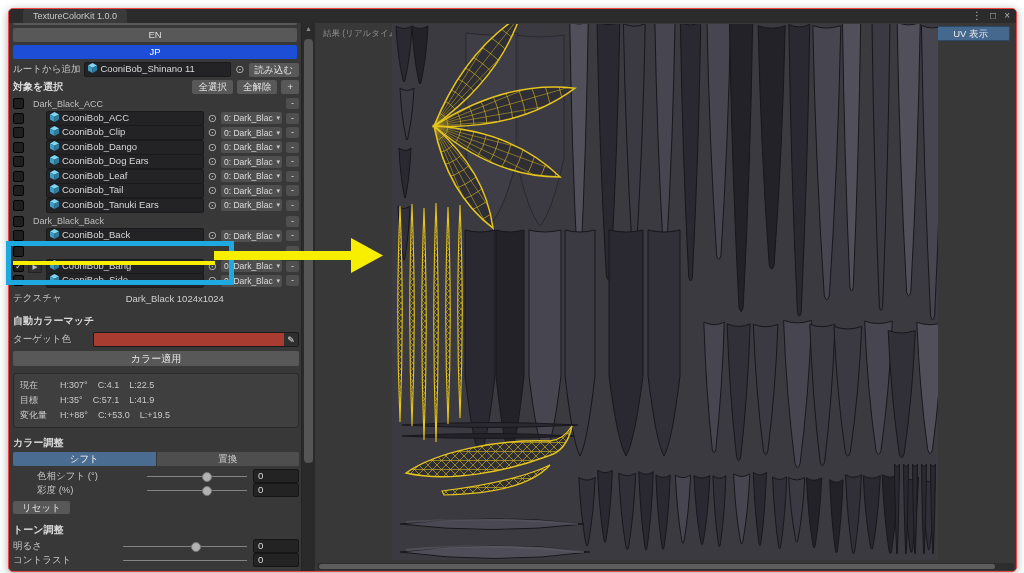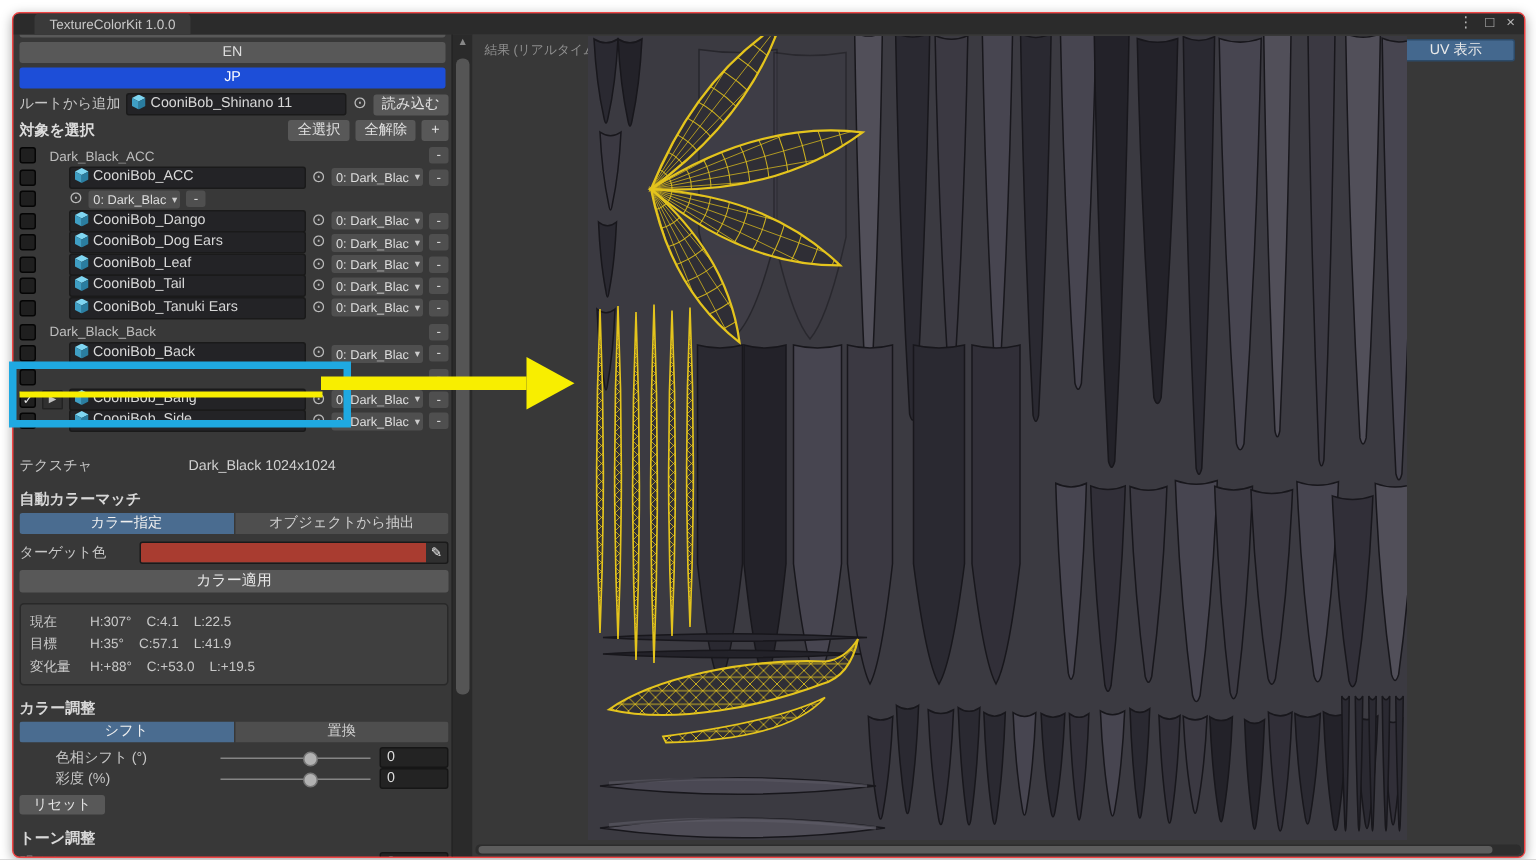--- a/index.html
+++ b/index.html
@@ -143,20 +143,30 @@
               <span class="odot">⊙</span>
               <span class="ddown">
                 <span class="ddtext">0: Dark_Blac</span>
                 <span class="ddarr">▾</span>
               </span>
               <span class="mbtn">-</span>
             </div>
             <div class="grow irow">
               <span class="cbx"></span>
               <span class="ind"></span>
+              <span class="ofield">
+                <span class="cube">
+                  <svg width="9" height="10" viewBox="0 0 10 11">
+                    <path d="M5 0 10 2.6 5 5.2 0 2.6Z" fill="#7fd6f2"></path>
+                    <path d="M0 2.6 5 5.2V11L0 8.4Z" fill="#3f9ec4"></path>
+                    <path d="M10 2.6 5 5.2V11L10 8.4Z" fill="#2a7da0"></path>
+                  </svg>
+                </span>
+                <span class="oname">CooniBob_Clip</span>
+              </span>
               <span class="odot">⊙</span>
               <span class="ddown">
                 <span class="ddtext">0: Dark_Blac</span>
                 <span class="ddarr">▾</span>
               </span>
               <span class="mbtn">-</span>
             </div>
             <div class="grow irow">
               <span class="cbx"></span>
               <span class="ind"></span>
@@ -322,30 +332,26 @@
               </span>
               <span class="odot">⊙</span>
               <span class="ddown">
                 <span class="ddtext">0: Dark_Blac</span>
                 <span class="ddarr">▾</span>
               </span>
               <span class="mbtn">-</span>
             </div>
           </div>
 
-        <div class="frow" style="margin-top:16px;">
+        <div class="frow" style="margin-top:4px;">
           <span class="flabel">テクスチャ</span>
           <span class="flabel" style="margin-left:60px;color:#cfcfcf;">Dark_Black  1024x1024</span>
         </div>
 
         <div class="sechead">自動カラーマッチ</div>
-        <div class="tabrow">
-          <div class="tabbtn active">カラー指定</div>
-          <div class="tabbtn">オブジェクトから抽出</div>
-        </div>
         <div class="frow" style="margin-top:5px;">
           <span class="flabel" style="width:76px;">ターゲット色</span>
           <span class="swatchwrap">
             <span class="swatch" id="targetswatch" style="background: rgb(169, 60, 48);"></span>
             <span class="eyedrop">✎</span>
           </span>
         </div>
         <div class="bigbtn">カラー適用</div>
 
         <div id="statsbox">

